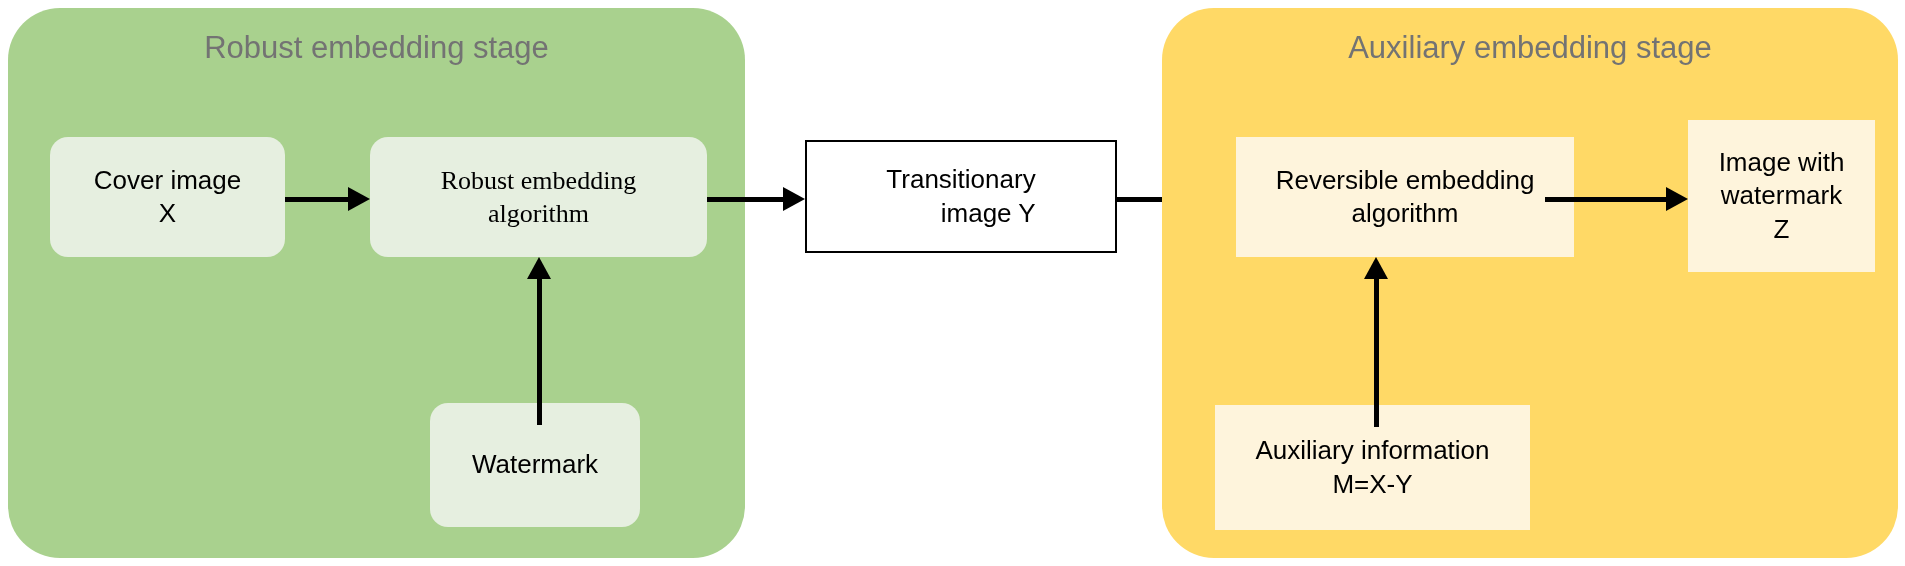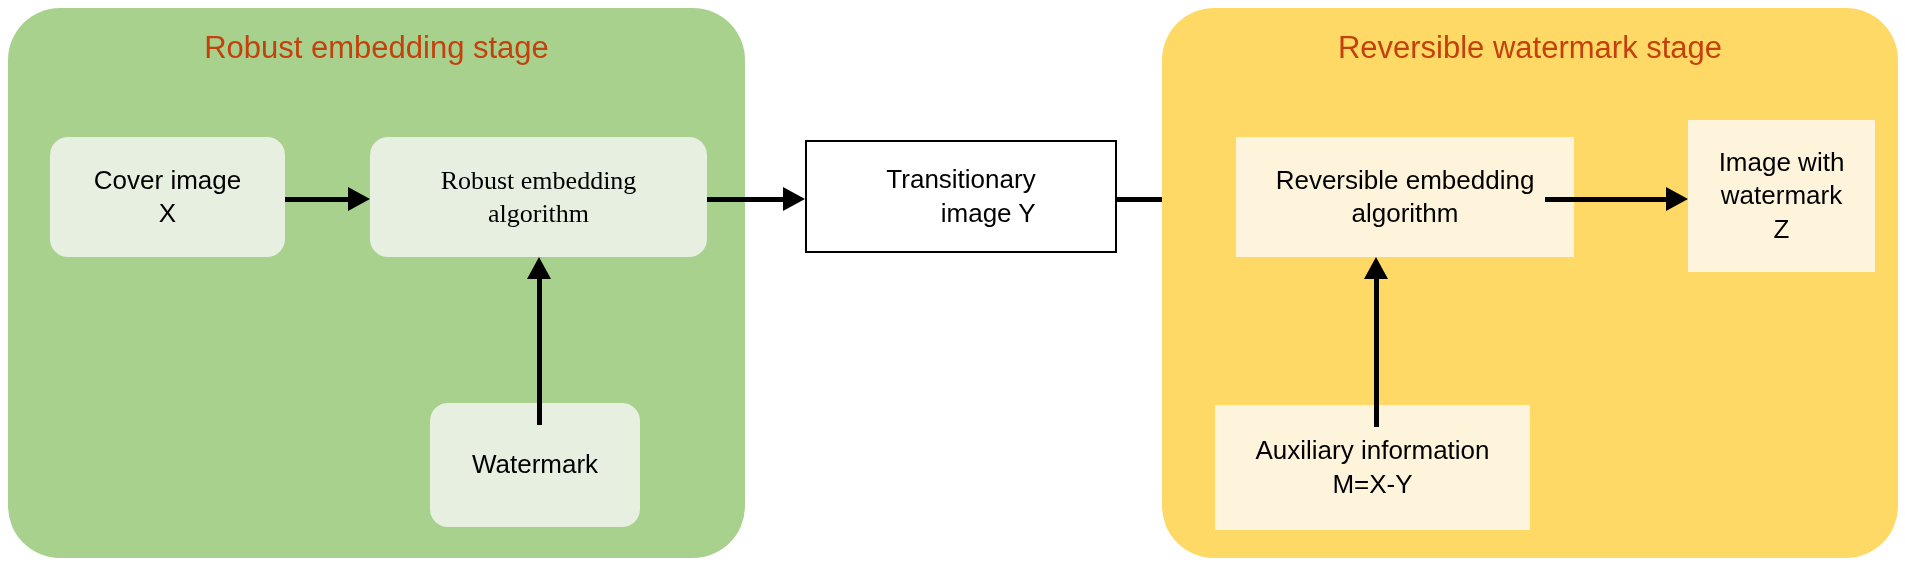--- a/index.html
+++ b/index.html
@@ -2,21 +2,21 @@
 <html><head>
 <meta charset="utf-8">
 <style>
   html,body{margin:0;padding:0;background:#ffffff;}
   body{width:1905px;height:566px;overflow:hidden;
        font-family:"Liberation Sans","DejaVu Sans",sans-serif;}
   #stage{position:relative;width:1905px;height:566px;background:#fff;}
 
   .panel{position:absolute;border-radius:52px;}
   .panel-title{position:absolute;left:0;right:0;text-align:center;
-      font-size:31px;color:#c2410c;line-height:1.1;white-space:nowrap;}
+      font-size:31px;color:#737373;line-height:1.1;white-space:nowrap;}
 
   .box{position:absolute;display:flex;align-items:center;justify-content:center;
        text-align:center;font-size:26px;color:#000;line-height:1.28;
        box-sizing:border-box;padding:2px 6px;white-space:pre-line;}
   .box-green{background:#E6EFE0;border-radius:18px;}
   .box-cream{background:#FEF4DC;}
   .box-white{background:#ffffff;border:2px solid #000;}
 
   
   .arrow-h{position:absolute;height:0;}
@@ -65,21 +65,21 @@
   <div class="box box-white" style="left:805px;top:140px;width:312px;height:113px;text-align:right;">Transitionary
 image  Y</div>
 
   <div class="arrow-h" style="left:1117px;top:197px;width:90px;">
     <div class="shaft" style="width:68px;"></div>
     <div class="head" style="left:68px;"></div>
   </div>
 
   <div class="panel" style="left:1162px;top:8px;width:736px;height:550px;background:#FFD966;">
   </div>
-  <div class="panel-title" style="left:1162px;width:736px;top:31px;">Reversible watermark stage</div>
+  <div class="panel-title" style="left:1162px;width:736px;top:31px;">Auxiliary embedding stage</div>
 
   <div class="box box-cream" style="left:1236px;top:137px;width:338px;height:120px;">Reversible  embedding
 algorithm</div>
 
   <div class="box box-cream" style="left:1215px;top:405px;width:315px;height:125px;">Auxiliary information
 M=X-Y</div>
 
   <div class="box box-cream" style="left:1688px;top:120px;width:187px;height:152px;">Image with
 watermark
 Z</div>

